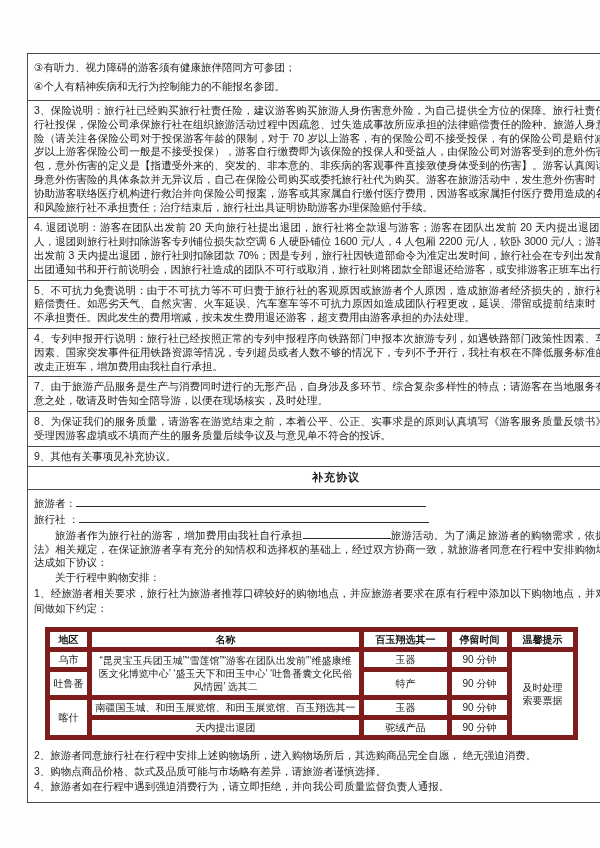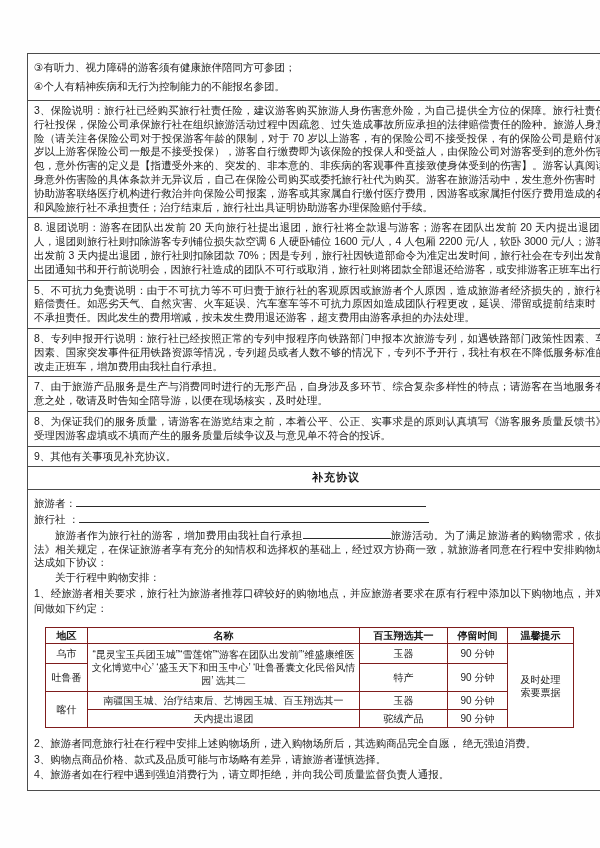--- a/index.html
+++ b/index.html
@@ -58,21 +58,21 @@
   .indent-line { padding-left: 2em; line-height: 15px; text-align: left; }
   table.shop {
     border-collapse: collapse;
     table-layout: fixed;
     width: 528px;
     margin: 12px 0 8px 11px;
     font-size: 10px;
     text-align: center;
   }
   table.shop th, table.shop td {
-    border: 1px solid #7f1d1d;
+    border: 5px solid #7f1d1d;
     padding: 1px 3px;
     vertical-align: middle;
     line-height: 13px;
     overflow: hidden;
   }
   table.shop th { font-weight: bold; }
   .sup-item { line-height: 14.6px; text-align: justify; margin-top: 1px; }
 </style>
 </head>
 <body>
@@ -83,29 +83,29 @@
     <div class="row notes-row">
       <div>③有听力、视力障碍的游客须有健康旅伴陪同方可参团；</div>
       <div>④个人有精神疾病和无行为控制能力的不能报名参团。</div>
     </div>
 
     <div class="row para">
       <span class="b">3、保险说明：</span><span>旅行社已经购买旅行社责任险，建议游客购买旅游人身伤害意外险，为自己提供全方位的保障。旅行社责任险是旅行社投保，保险公司承保旅行社在组织旅游活动过程中因疏忽、过失造成事故所应承担的法律赔偿责任的险种。旅游人身意外伤害险（请关注各保险公司对于投保游客年龄的限制，对于 70 岁以上游客，有的保险公司不接受投保，有的保险公司是赔付减半，80 岁以上游客保险公司一般是不接受投保），游客自行缴费即为该保险的投保人和受益人，由保险公司对游客受到的意外伤害进行承包，意外伤害的定义是</span><span class="b">【指遭受外来的、突发的、非本意的、非疾病的客观事件直接致使身体受到的伤害】</span><span>。游客认真阅读旅游人身意外伤害险的具体条款并无异议后，自己在保险公司购买或委托旅行社代为购买。游客在旅游活动中，发生意外伤害时，旅行社协助游客联络医疗机构进行救治并向保险公司报案，游客或其家属自行缴付医疗费用，因游客或家属拒付医疗费用造成的各种伤害和风险旅行社不承担责任；治疗结束后，旅行社出具证明协助游客办理保险赔付手续。</span>
     </div>
 
     <div class="row para">
-      <span class="b">8. 退团说明：</span><span>游客在团队出发前 20 天向旅行社提出退团，旅行社将全款退与游客；游客在团队出发前 20 天内提出退团. 可以换人，</span><span class="b">退团则旅行社则扣除游客专列铺位损失款空调 6 人硬卧铺位 1600 元/人，4 人包厢 2200 元/人，软卧 3000 元/人；游客在团队出发前 3 天内提出退团，旅行社则扣除团款 70%；</span><span>因是专列，旅行社因铁道部命令为准定出发时间，旅行社会在专列出发前 3 天发出团通知书和开行前说明会，因旅行社造成的团队不可行或取消，旅行社则将团款全部退还给游客，或安排游客正班车出行。</span>
+      <span class="b">4. 退团说明：</span><span>游客在团队出发前 20 天向旅行社提出退团，旅行社将全款退与游客；游客在团队出发前 20 天内提出退团. 可以换人，</span><span class="b">退团则旅行社则扣除游客专列铺位损失款空调 6 人硬卧铺位 1600 元/人，4 人包厢 2200 元/人，软卧 3000 元/人；游客在团队出发前 3 天内提出退团，旅行社则扣除团款 70%；</span><span>因是专列，旅行社因铁道部命令为准定出发时间，旅行社会在专列出发前 3 天发出团通知书和开行前说明会，因旅行社造成的团队不可行或取消，旅行社则将团款全部退还给游客，或安排游客正班车出行。</span>
     </div>
 
     <div class="row para">
       <span class="b">5、不可抗力免责说明：</span><span>由于不可抗力等不可归责于旅行社的客观原因或旅游者个人原因，造成旅游者经济损失的，旅行社不承担赔偿责任。如恶劣天气、自然灾害、火车延误、汽车塞车等不可抗力原因如造成团队行程更改，延误、滞留或提前结束时，旅行社不承担责任。因此发生的费用增减，按未发生费用退还游客，超支费用由游客承担的办法处理。</span>
     </div>
 
     <div class="row para b">
-      <span>8、专列申报开行说明：</span><span>旅行社已经按照正常的专列申报程序向铁路部门申报本次旅游专列，如遇铁路部门政策性因素、车辆调配因素、国家突发事件征用铁路资源等情况，专列超员或者人数不够的情况下，专列不予开行，我社有权在不降低服务标准的情况下改走正班车，增加费用由我社自行承担。</span>
+      <span>4、专列申报开行说明：</span><span>旅行社已经按照正常的专列申报程序向铁路部门申报本次旅游专列，如遇铁路部门政策性因素、车辆调配因素、国家突发事件征用铁路资源等情况，专列超员或者人数不够的情况下，专列不予开行，我社有权在不降低服务标准的情况下改走正班车，增加费用由我社自行承担。</span>
     </div>
 
     <div class="row para">7、由于旅游产品服务是生产与消费同时进行的无形产品，自身涉及多环节、综合复杂多样性的特点；请游客在当地服务有何不满意之处，敬请及时告知全陪导游，以便在现场核实，及时处理。</div>
 
     <div class="row para">8、为保证我们的服务质量，请游客在游览结束之前，本着公平、公正、实事求是的原则认真填写《游客服务质量反馈书》，恕不受理因游客虚填或不填而产生的服务质量后续争议及与意见单不符合的投诉。</div>
 
     <div class="row single b">9、其他有关事项见补充协议。</div>
 
     <div class="row title-row">补充协议</div>
 
@@ -152,21 +152,21 @@
             <span class="b">索要票据</span>
           </td>
         </tr>
         <tr style="height:28px">
           <td class="b">吐鲁番</td>
           <td class="b">特产</td>
           <td class="b">90 分钟</td>
         </tr>
         <tr style="height:18px">
           <td class="b" rowspan="2">喀什</td>
-          <td>南疆国玉城、治疗结束后、艺博园玉城、百玉翔选其一</td>
+          <td>南疆国玉城、和田玉展览馆、和田玉展览馆、百玉翔选其一</td>
           <td class="b">玉器</td>
           <td class="b">90 分钟</td>
         </tr>
         <tr style="height:18px">
           <td>天内提出退团</td>
           <td class="b">驼绒产品</td>
           <td class="b">90 分钟</td>
         </tr>
       </tbody>
         </table>

